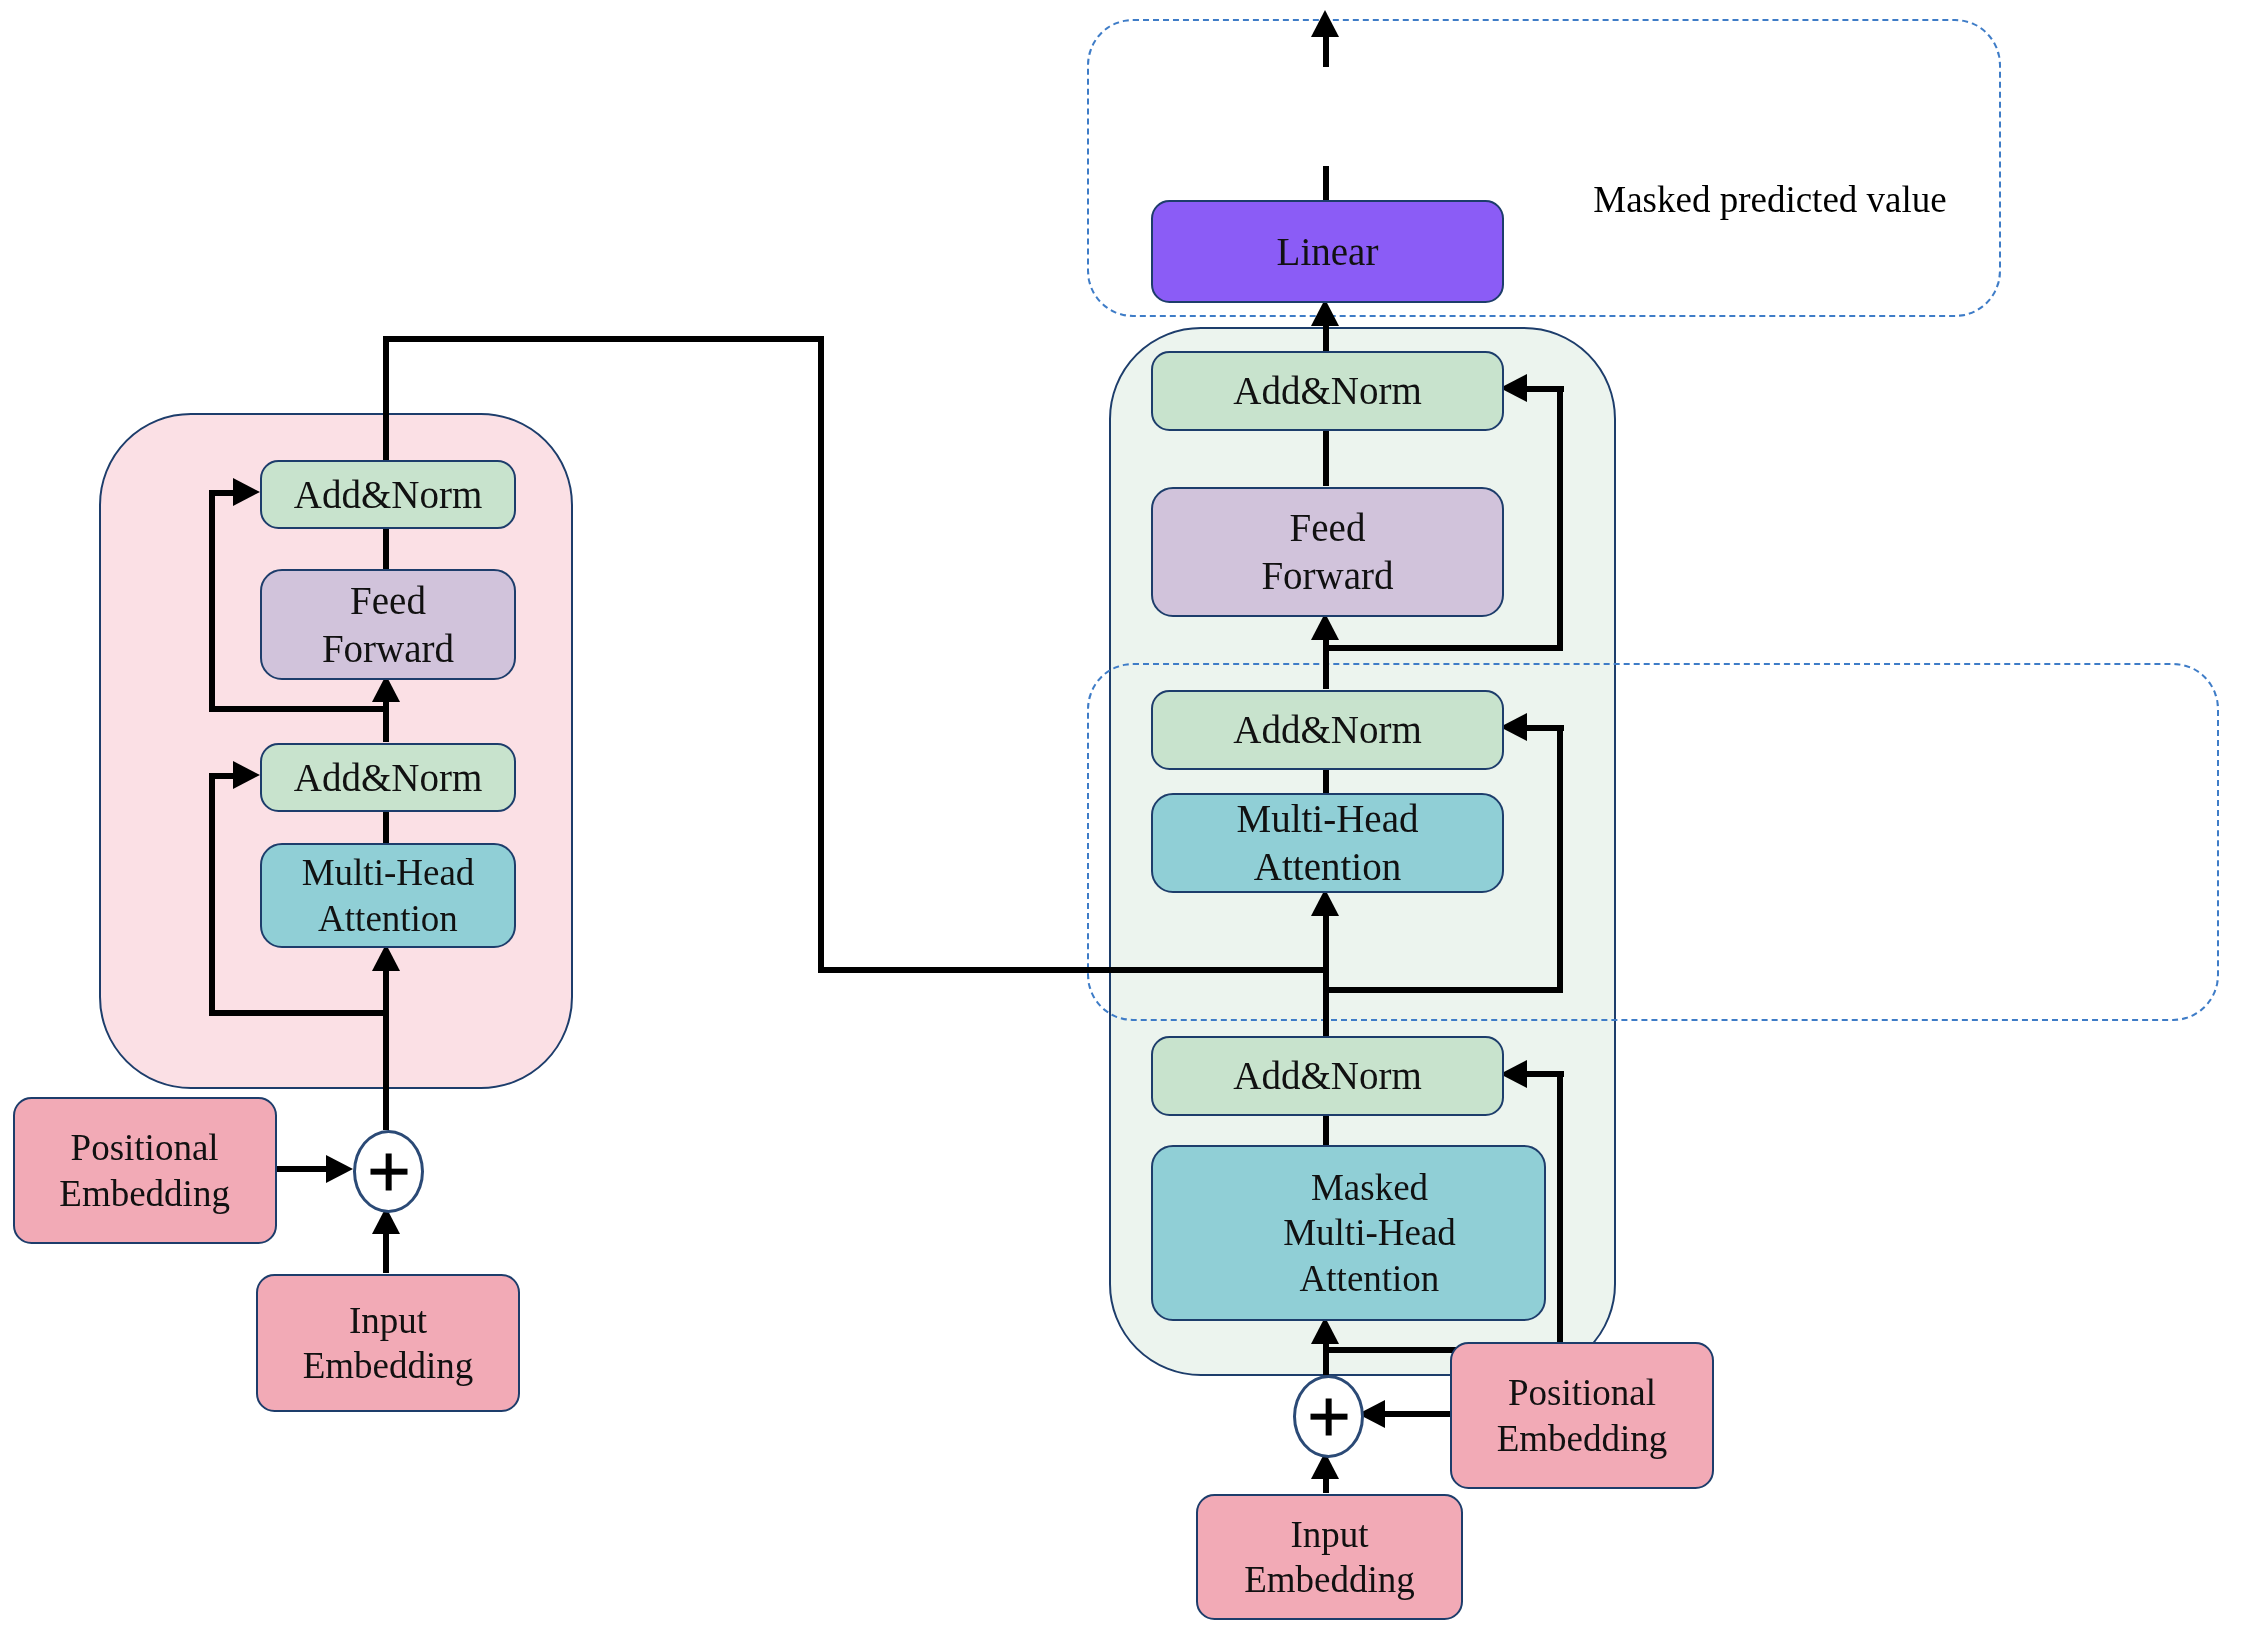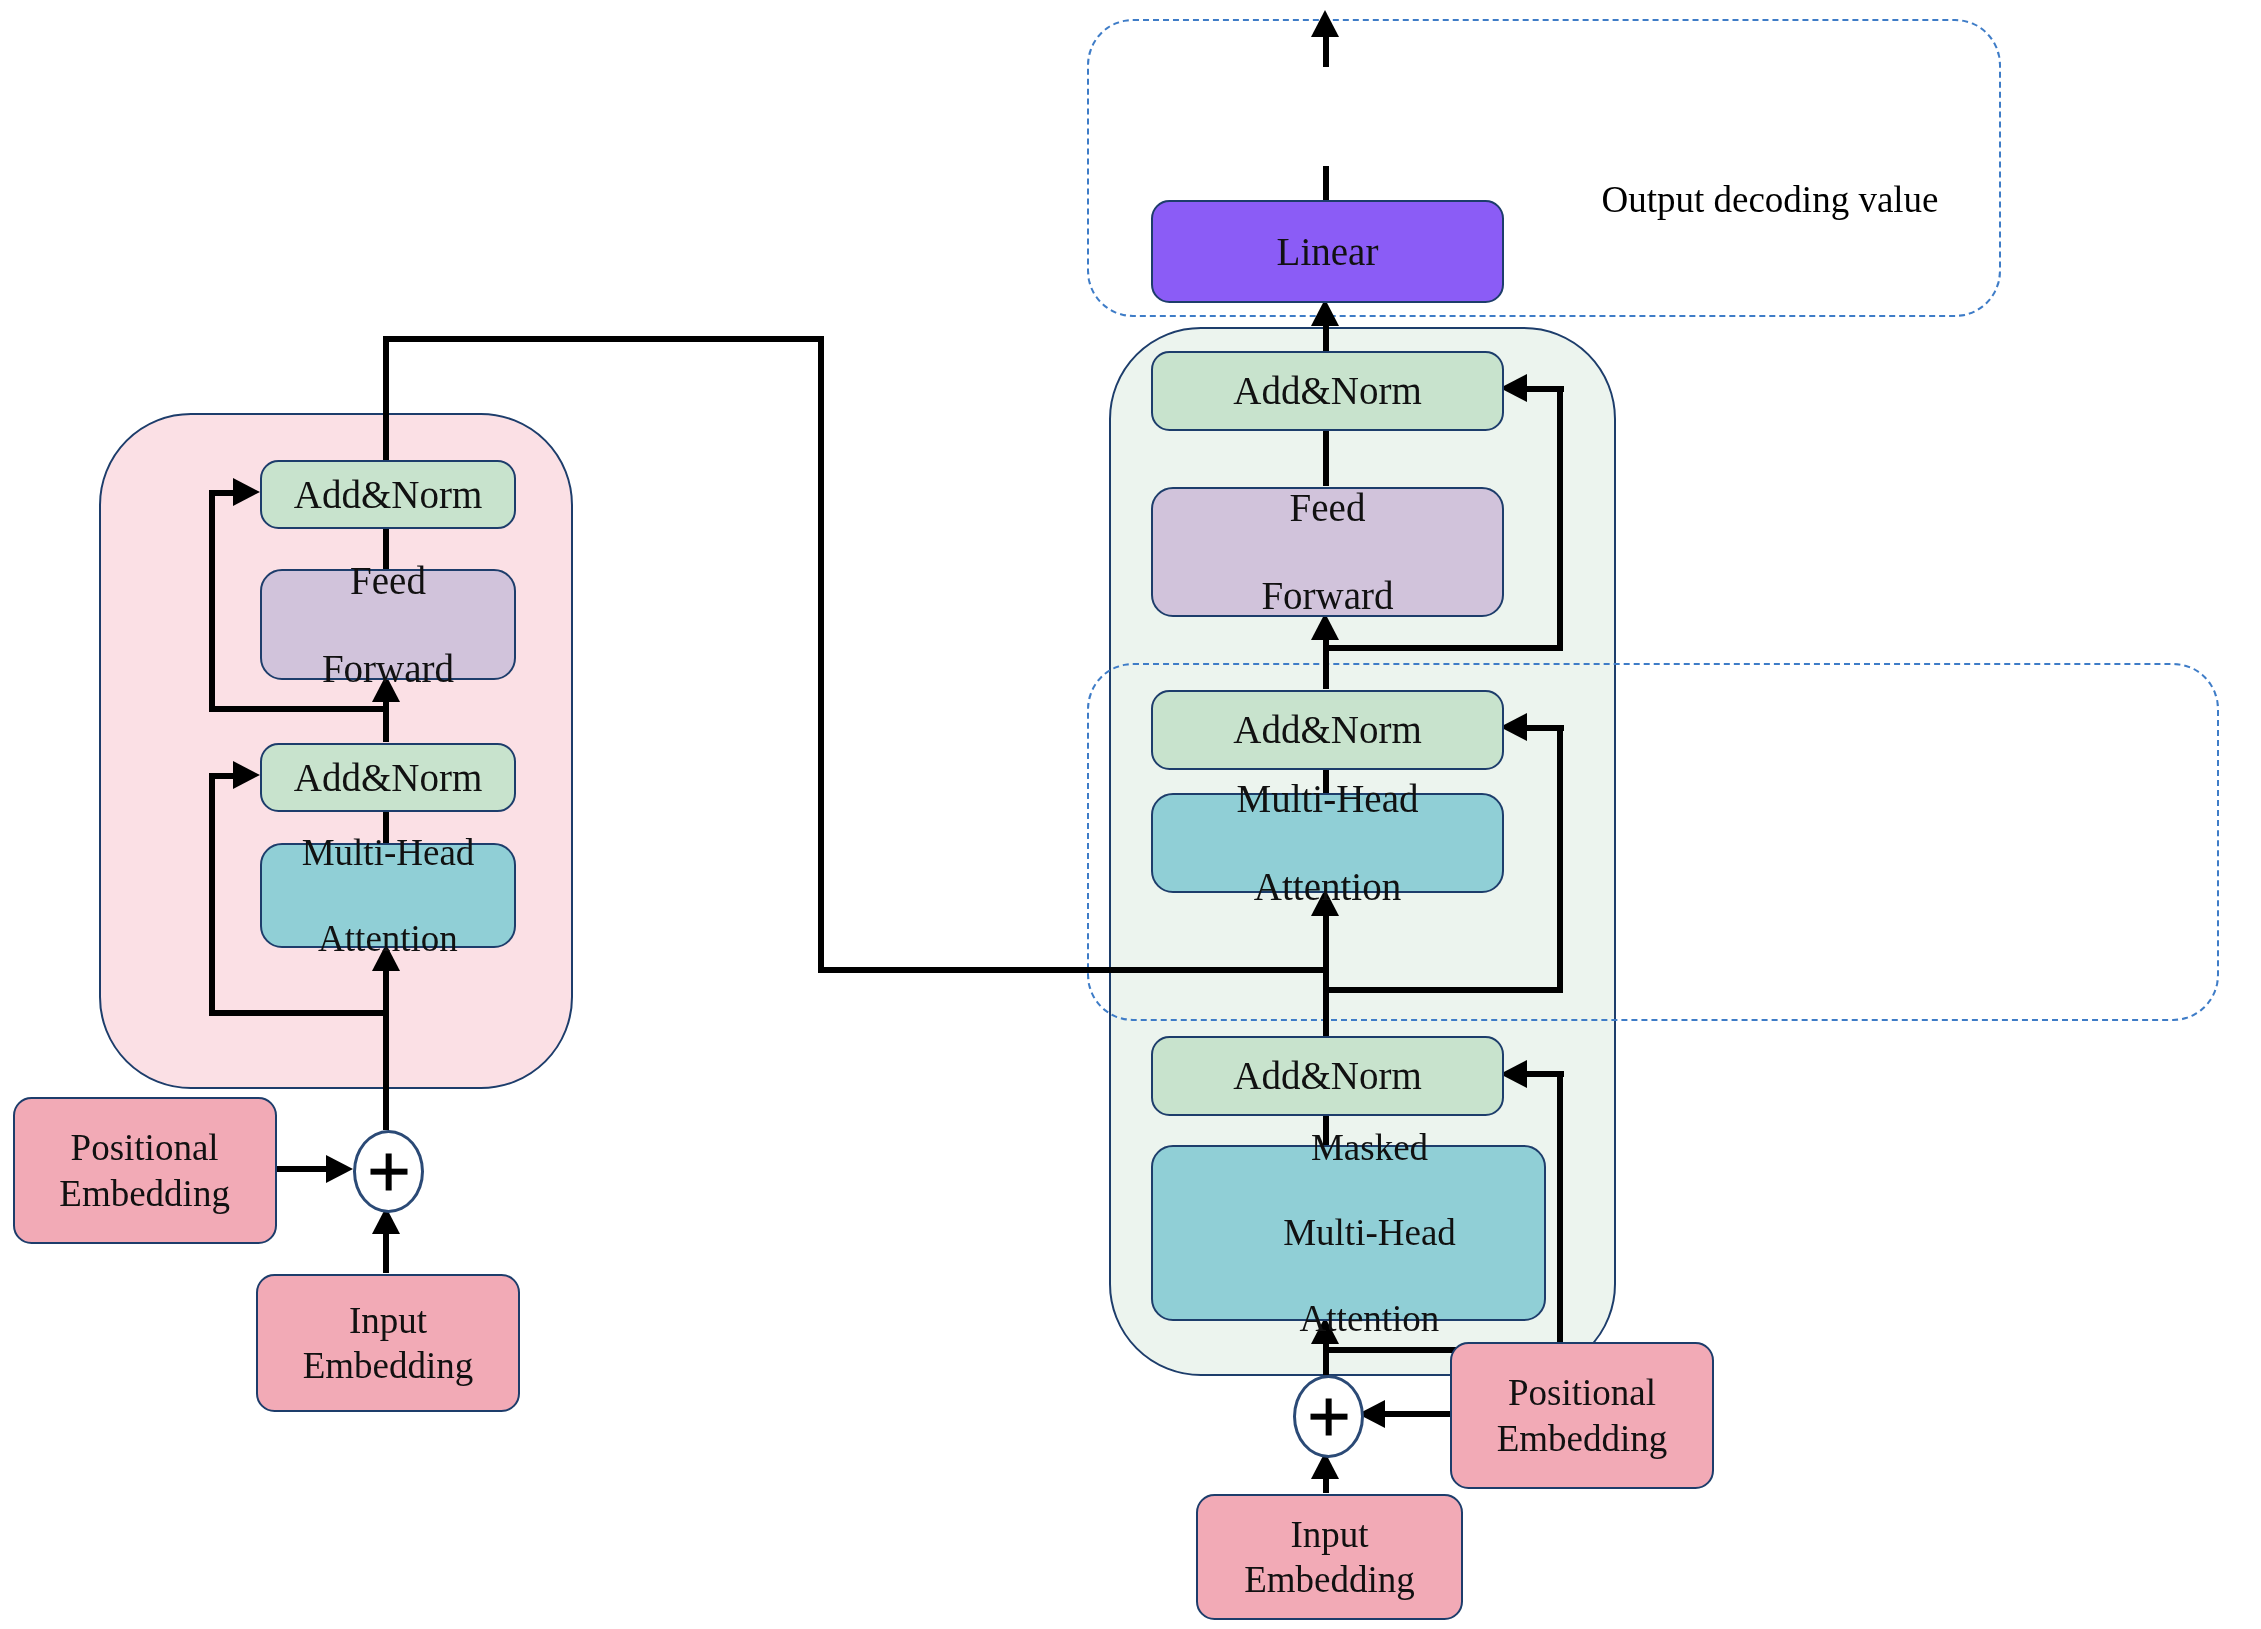--- a/index.html
+++ b/index.html
@@ -12,21 +12,21 @@
   }
   
   .bigblock{position:absolute;border:2.5px solid #1d3d6b;border-radius:92px;z-index:1;}
   .dashedbox{position:absolute;border:2.5px dashed #3e7cc7;border-radius:46px;background:transparent;z-index:2;}
   
   .box{
     position:absolute;border:2.5px solid #1d3d6b;border-radius:18.5px;
     display:flex;flex-direction:column;justify-content:center;align-items:center;
     text-align:center;color:#111;font-size:39px;line-height:1.22;z-index:6;
   }
-  .box.tall{border-radius:22px;gap:40px;}
+  .box.tall{border-radius:22px;}
   .box.small-font{font-size:37px;}
   
   .ln{position:absolute;background:#000;z-index:4;}
   
   .ah{position:absolute;width:0;height:0;z-index:5;}
   .ah.up{border-left:14.3px solid transparent;border-right:14.3px solid transparent;border-bottom:27px solid #000;}
   .ah.right{border-top:14.3px solid transparent;border-bottom:14.3px solid transparent;border-left:27px solid #000;}
   .ah.left{border-top:14.3px solid transparent;border-bottom:14.3px solid transparent;border-right:27px solid #000;}
   
   .pluscircle{
@@ -146,21 +146,21 @@
   <div class="box small-font" style="left: 256px; top: 1274px; width: 260px; height: 134px; background-color: rgb(242, 170, 182);">
     <span>Input</span>
     <span>Embedding</span>
   </div>
 
 
   <div class="box" style="left: 1151px; top: 200px; width: 349px; height: 99px; background-color: #8b5cf6;">
     <span>Linear</span>
   </div>
 
-  <div class="freelabel" style="left:1535px;top:178px;width:470px;">Output decoding value</div>
+  <div class="freelabel" style="left:1535px;top:178px;width:470px;">Masked predicted value</div>
 
   <div class="box" style="left: 1151px; top: 351px; width: 349px; height: 76px; background-color: rgb(200, 227, 205);">
     <span>Add&amp;Norm</span>
   </div>
 
   <div class="box tall" style="left: 1151px; top: 487px; width: 349px; height: 126px; background-color: rgb(209, 195, 219);">
     <span>Feed</span>
     <span>Forward</span>
   </div>
 

